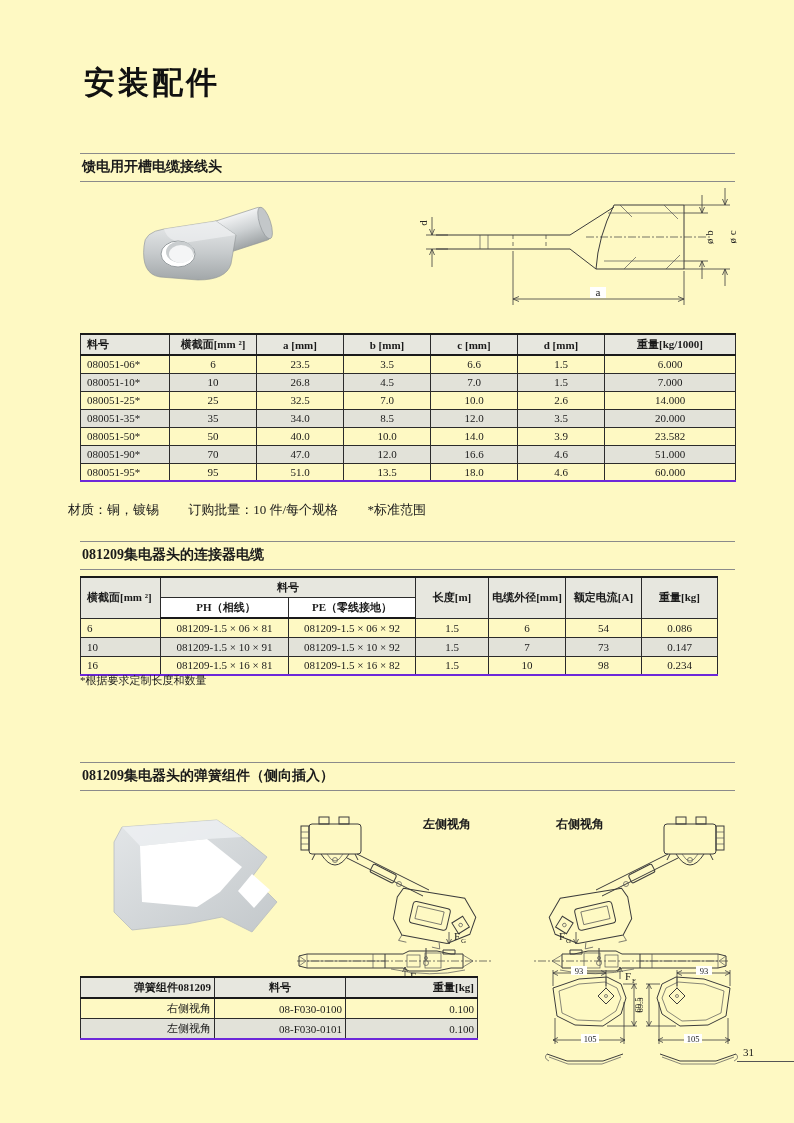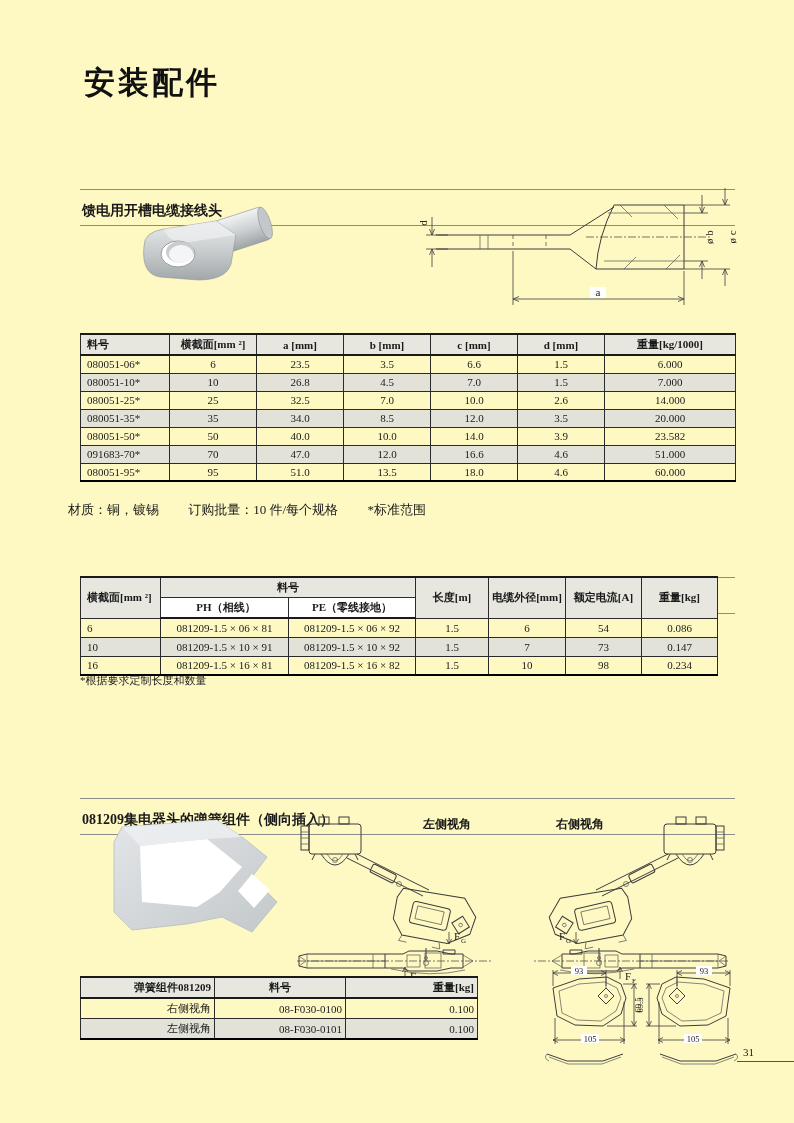--- a/index.html
+++ b/index.html
@@ -2,31 +2,31 @@
 <html><head>
 <meta charset="utf-8">
 <style>
   * { margin:0; padding:0; box-sizing:border-box; }
   html,body { background:#9a9a9a; }
   body { font-family:"Liberation Serif","DejaVu Serif",serif; color:#1a1a1a; }
   .page { position:relative; width:794px; height:1123px; background:#fef9c3; margin:0 auto; overflow:hidden; }
 
   .doc-title { position:absolute; left:84px; top:62px; font-size:31px; font-weight:bold; letter-spacing:3px; color:#111; }
 
-  .section-head { position:absolute; left:80px; width:655px; border-top:1px solid #8b8b8b; border-bottom:1px solid #8b8b8b; padding:12px 0 5px 2px; font-size:14px; font-weight:bold;margin-top:36px; }
+  .section-head { position:absolute; left:80px; width:655px; border-top:1px solid #8b8b8b; border-bottom:1px solid #8b8b8b; padding:4px 0 5px 2px; font-size:14px; font-weight:bold; }
 
   table { border-collapse:collapse; font-size:11px; table-layout:fixed; }
   th,td { border:1px solid #2b2b2b; text-align:center; padding:2px 3px; height:18px; font-weight:normal; overflow:hidden; white-space:nowrap; }
   thead th { background:#e7e7df; font-weight:bold; }
   thead th.sub-white { background:#ffffff; }
   tbody tr:nth-child(even) td { background:#e2e2d9; }
   th:first-child, td:first-child { text-align:left; padding-left:6px; }
   table.t { border-top:2px solid #1a1a1a; }
   table.t thead tr:last-child th { border-bottom:2px solid #1a1a1a; }
-  table.t tbody tr:last-child td { border-bottom:2px solid #000000; }
+  table.t tbody tr:last-child td { border-bottom:2px solid #6d28d9; }
 
   .tbl1 { position:absolute; left:80px; top:333px; width:655px; }
   .tbl2 { position:absolute; left:80px; top:576px; width:637px; }
   .tbl2 td, .tbl2 th { height:19px; }
   .tbl3 { position:absolute; left:80px; top:976px; width:397px; }
   .tbl3 td, .tbl3 th { height:20px;text-align:right; }
 
   .notes-line { position:absolute; left:68px; top:501px; width:655px; font-size:13px; }
   .notes-line span { margin-right:26px; }
   .footnote { position:absolute; left:80px; top:673px; font-size:11px; }
@@ -236,21 +236,21 @@
         <tr>
           <td>080051-50*</td>
           <td>50</td>
           <td>40.0</td>
           <td>10.0</td>
           <td>14.0</td>
           <td>3.9</td>
           <td>23.582</td>
         </tr>
         <tr>
-          <td>091683-70*</td>
+          <td>080051-90*</td>
           <td>70</td>
           <td>47.0</td>
           <td>12.0</td>
           <td>16.6</td>
           <td>4.6</td>
           <td>51.000</td>
         </tr>
         <tr>
           <td>080051-95*</td>
           <td>95</td>

